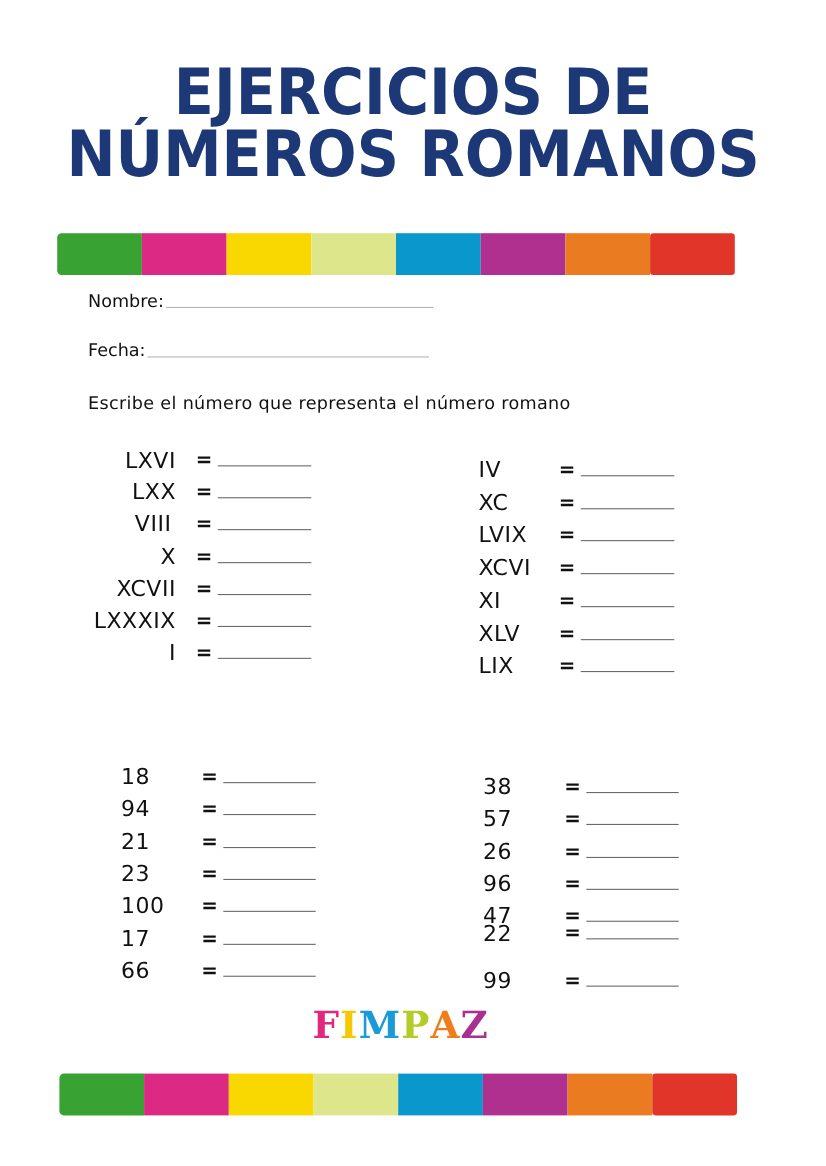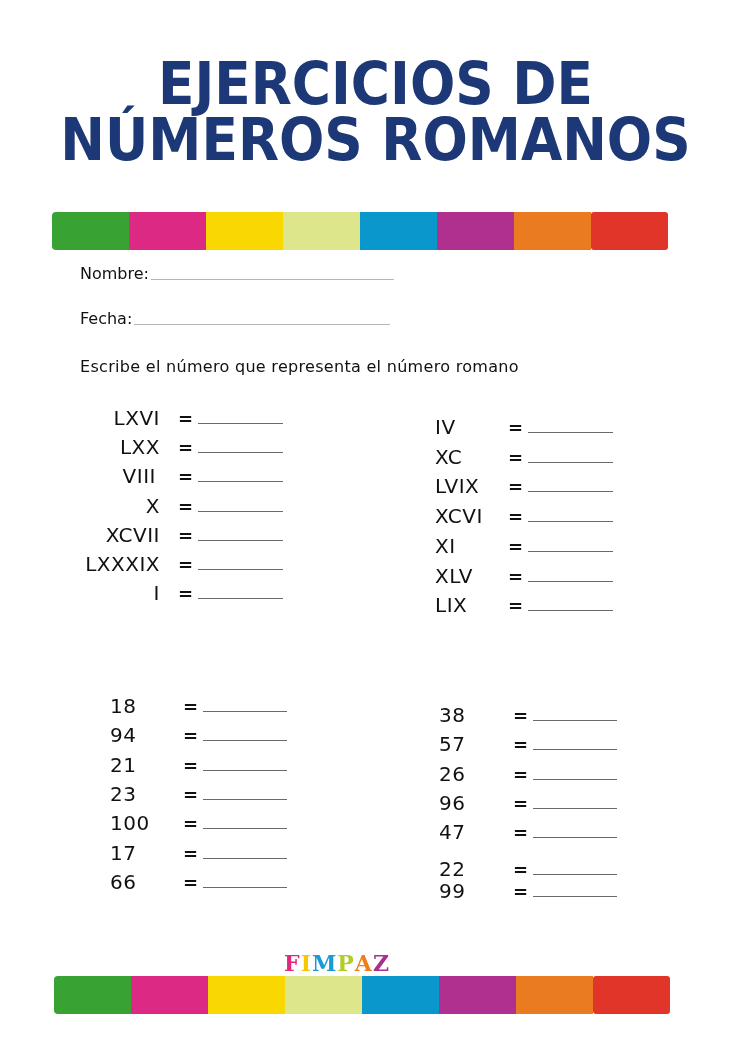--- a/index.html
+++ b/index.html
@@ -14,22 +14,22 @@
   .colorbar .seg { width: 77px; height: 100%; }
   .colorbar .seg:first-child { border-radius: 4px 0 0 4px; }
   .colorbar .seg:last-child { border-radius: 3px; }
   .field { position: absolute; left: 80px; font-size: 16px; display: flex; align-items: flex-end; }
   .field .line { border-bottom: 1px solid #b5b5b5; height: 0; margin-left: 2px; margin-bottom: 3px; }
   .instr { position: absolute; left: 80px; top: 357px; font-size: 16px; letter-spacing: 0.3px; }
   .ex-row { position: absolute; height: 24px; font-size: 20px; }
   .ex-row .q { position: absolute; top: 0; line-height: 24px; letter-spacing: 0.5px; }
   .ex-row .eq { position: absolute; top: 0; line-height: 26px; font-size: 18px; font-weight: bold; }
   .ex-row .ans { position: absolute; top: 17px; height: 0; border-bottom: 1.2px solid #6a6a6a; }
-  .brand { position: absolute; left: 284px; top: 952px; font-family: "DejaVu Serif", serif;
-           font-weight: bold; font-size: 22px; letter-spacing: 1px; line-height: 1; }
+  .brand { position: absolute; left: 284px; top: 916px; font-family: "DejaVu Serif", serif;
+           font-weight: bold; font-size: 34px; letter-spacing: 1px; line-height: 1; }
   .brand span { display: inline-block; }
 </style>
 </head>
 <body>
 
 <div class="title l1">EJERCICIOS DE</div>
 <div class="title l2">NÚMEROS ROMANOS</div>
 
 <div class="colorbar" id="topbar" style="left:52px; top:212px;">
     <div class="seg" style="background: rgb(56, 162, 50);"></div>
@@ -183,21 +183,21 @@
     <div class="ex-row" style="left: 0px; top: 790.9px; width: 751px;">
       <span class="q" style="left: 439px;">96</span>
       <span class="eq" style="left: 513px;">=</span>
       <span class="ans" style="left: 533px; width: 84px;"></span>
     </div>
     <div class="ex-row" style="left: 0px; top: 820.2px; width: 751px;">
       <span class="q" style="left: 439px;">47</span>
       <span class="eq" style="left: 513px;">=</span>
       <span class="ans" style="left: 533px; width: 84px;"></span>
     </div>
-    <div class="ex-row" style="left: 0px; top: 857px; width: 751px;">
+    <div class="ex-row" style="left: 0px; top: 836px; width: 751px;">
       <span class="q" style="left: 439px;">22</span>
       <span class="eq" style="left: 513px;">=</span>
       <span class="ans" style="left: 533px; width: 84px;"></span>
     </div>
     <div class="ex-row" style="left: 0px; top: 878.8px; width: 751px;">
       <span class="q" style="left: 439px;">99</span>
       <span class="eq" style="left: 513px;">=</span>
       <span class="ans" style="left: 533px; width: 84px;"></span>
     </div>
   </div>

